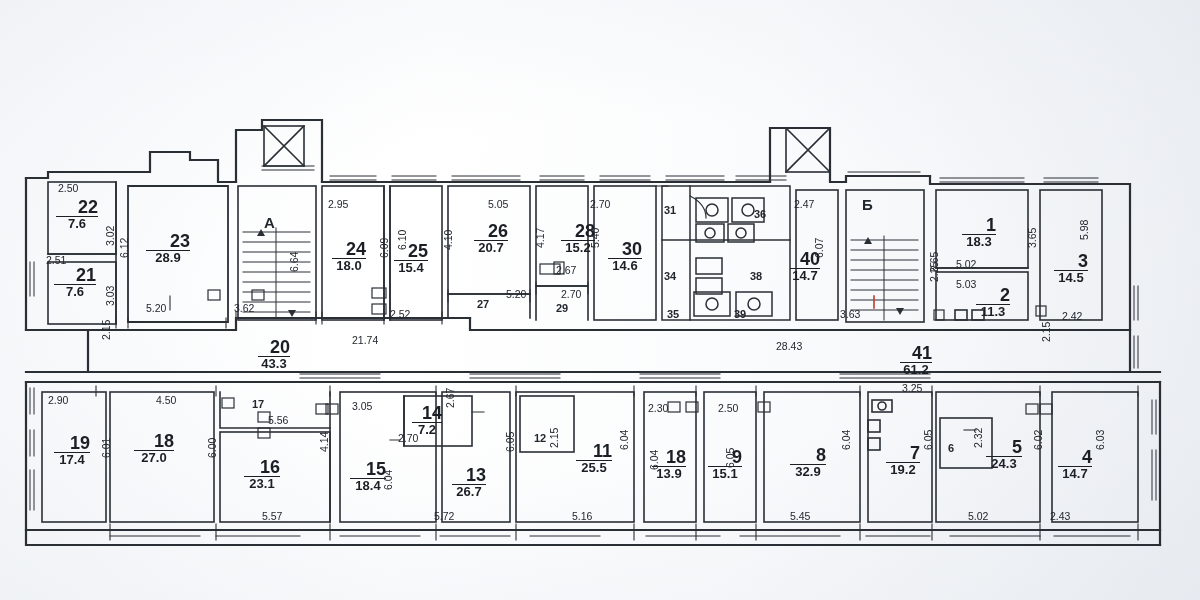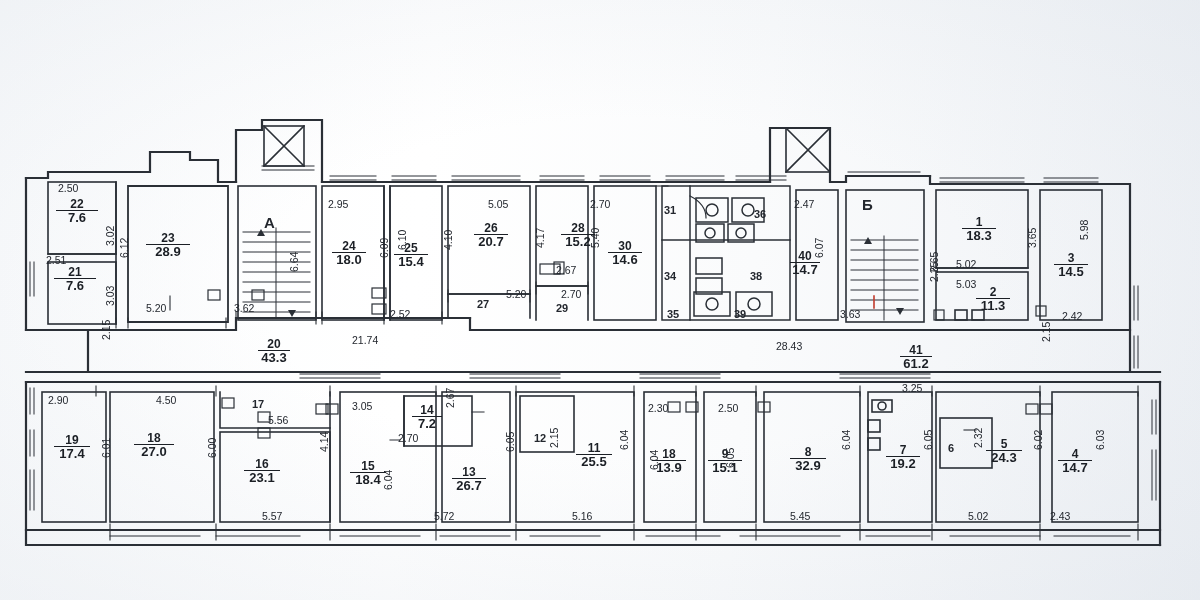--- a/index.html
+++ b/index.html
@@ -40,21 +40,21 @@
   
   #plan{position:absolute;left:0;top:0;}
 
   .lbl{position:absolute;font-size:11px;color:#23272e;white-space:nowrap;
        letter-spacing:0px;font-weight:600;}
   .lbl.sm{font-size:10.5px;font-weight:500;}
   .vert{transform-origin:left top;transform:rotate(-90deg);}
 
   
   .room{position:absolute;text-align:center;line-height:1.02;}
-  .room .no{font-size:12px;font-weight:700;color:#1b1f25;display:block;}
+  .room .no{font-size:18px;font-weight:700;color:#1b1f25;display:block;text-align:right;}
   .room .ar{font-size:13px;font-weight:700;color:#1b1f25;display:block;
             border-top:1.3px solid #1b1f25;padding-top:0px;margin-top:0px;}
   .zone{position:absolute;font-size:15px;font-weight:700;color:#23272e;}
 </style>
 </head>
 <body>
 
 <div id="stage">
   <div id="paper"></div>
 

